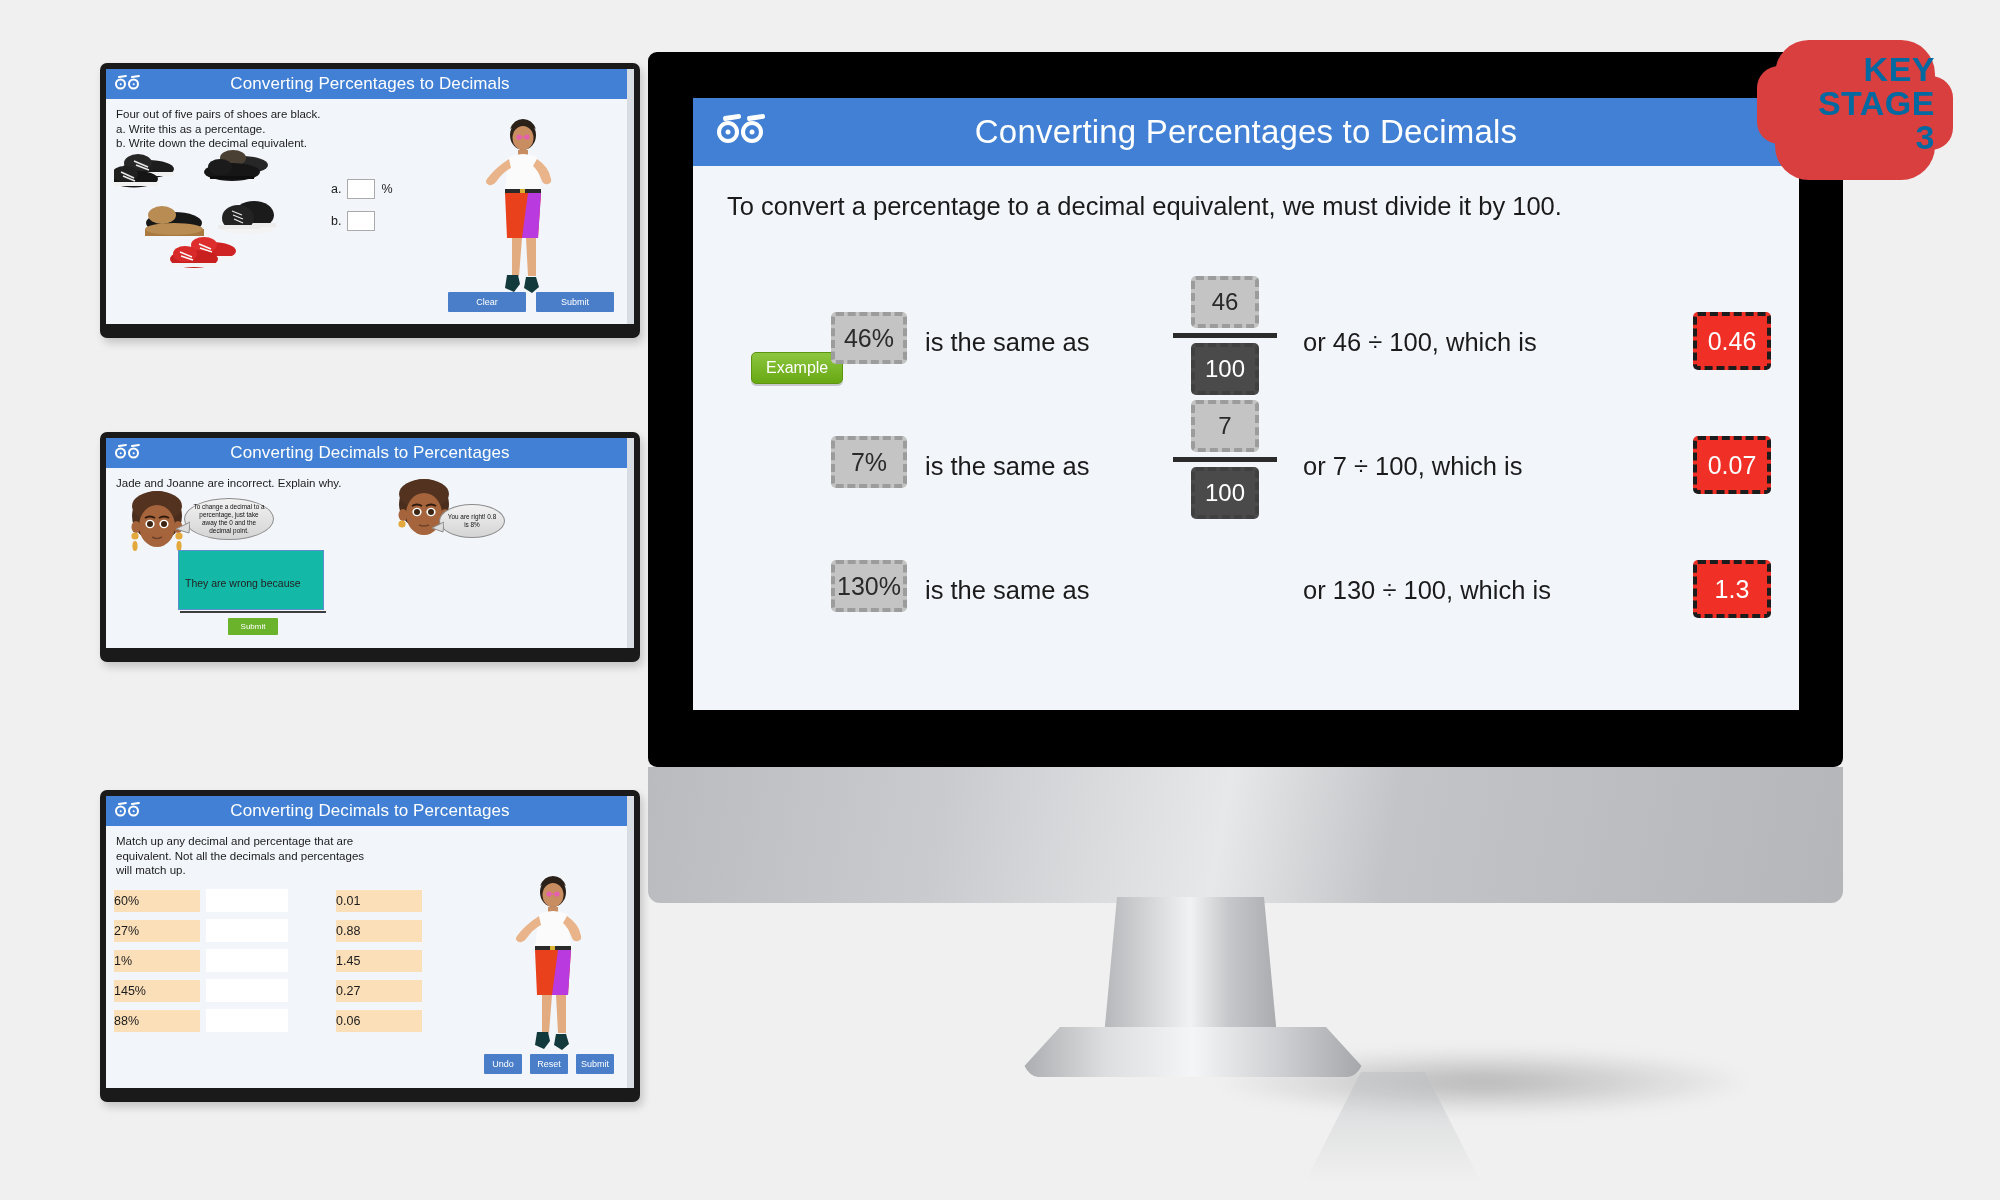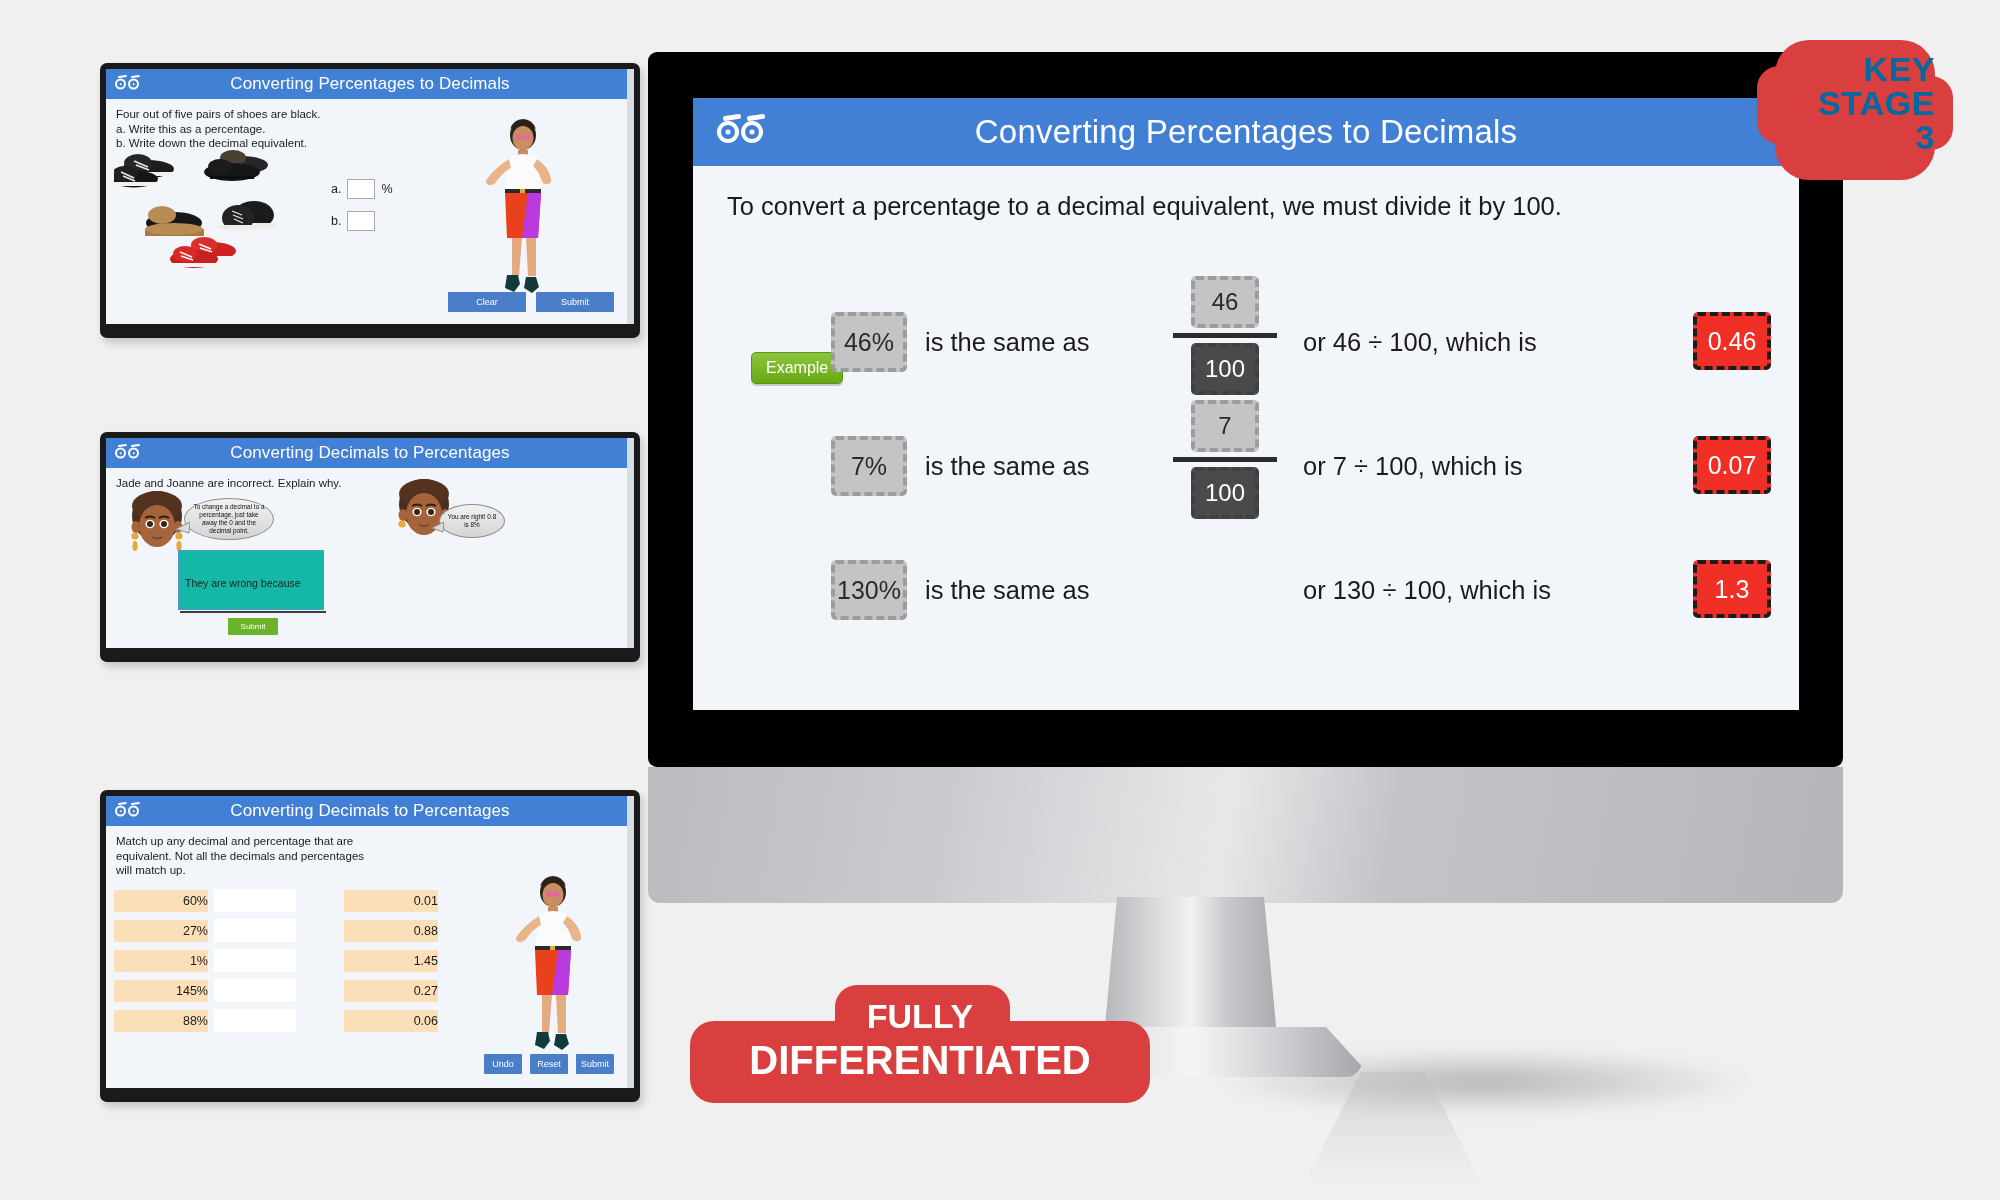--- a/index.html
+++ b/index.html
@@ -87,21 +87,21 @@
     background: #6cb32c; color: #fff; font-size: 8px; text-align: center;
     padding: 4px 0; border-radius: 1px;
   }
 
   
   #slide3 { left: 100px; top: 790px; width: 540px; height: 312px; }
   .match-wrap { position: absolute; left: 8px; top: 63px; width: 400px; }
   .match-row { display: flex; align-items: center; margin-bottom: 7px; }
   .cell-pct, .cell-dec {
     background: #fbdfb9; font-size: 12.5px; color: #1b1b1b;
-    text-align: right; padding: 4px 0; width: 94px;
+    text-align: left; padding: 4px 0; width: 86px;
   }
   .cell-drop { background:#fff; width: 82px; height: 23px; margin-left: 6px;}
   .cell-dec { margin-left: 48px; }
   .s3-buttons { position: absolute; right: 20px; bottom: 14px; display: flex; gap: 8px;}
   .s3-buttons .btn-blue { width: 38px; }
 
   
   .monitor { position: absolute; left: 648px; top: 52px; width: 1195px; height: 715px; }
   .screen-bezel {
     position: absolute; inset: 0; background: #000; border-radius: 9px;
@@ -135,21 +135,21 @@
   .ex-row { position: relative; height: 124px; }
 
   .dashbox {
     display: inline-flex; align-items: center; justify-content: center;
     border: 4px dashed #9c9c9c; background: #c4c4c4; color: #2a2a2a;
     border-radius: 5px;
   }
   .dashbox.dark { background: #4a4a4a; border-color:#404040; color:#fff; }
   .dashbox.red { background: #f03026; border-color:#1c1c1c; color:#fff; }
 
-  .pct-box { position: absolute; left: 138px; top: 28px; width: 76px; height: 60px; font-size: 25px;}
+  .pct-box { position: absolute; left: 138px; top: 28px; width: 76px; height: 52px; font-size: 25px;}
   .same-as { position: absolute; left: 232px; top: 44px; font-size: 25.5px; color:#1b1b1b; }
   .frac { position: absolute; left: 477px; top: -8px; width: 110px; text-align: center; }
   .frac .num, .frac .den { width: 68px; height: 52px; margin: 0 auto; font-size: 24px; }
   .frac .bar { width: 104px; height: 5px; background: #2b2b2b; margin: 5px auto; }
   .tail-text { position: absolute; left: 610px; top: 44px; font-size: 25.5px; color: #1b1b1b; white-space: nowrap;}
   .res-box { position: absolute; left: 1000px; top: 28px; width: 78px; height: 58px; font-size: 25px; }
 
   
   .chin {
     position: absolute; left: 0; top: 715px; width: 1195px; height: 136px;
@@ -538,20 +538,14 @@
 
   <div class="badge-ks">
     <div class="blob"></div>
     <div class="txt">
       <div>KEY</div>
       <div>STAGE</div>
       <div>3</div>
     </div>
   </div>
 
-  <div class="badge-fd">
-    <div class="cap"></div>
-    <div class="blob"></div>
-    <div class="l1">FULLY</div>
-    <div class="l2">DIFFERENTIATED</div>
-  </div>
 
 </div>
 
 </body></html>

